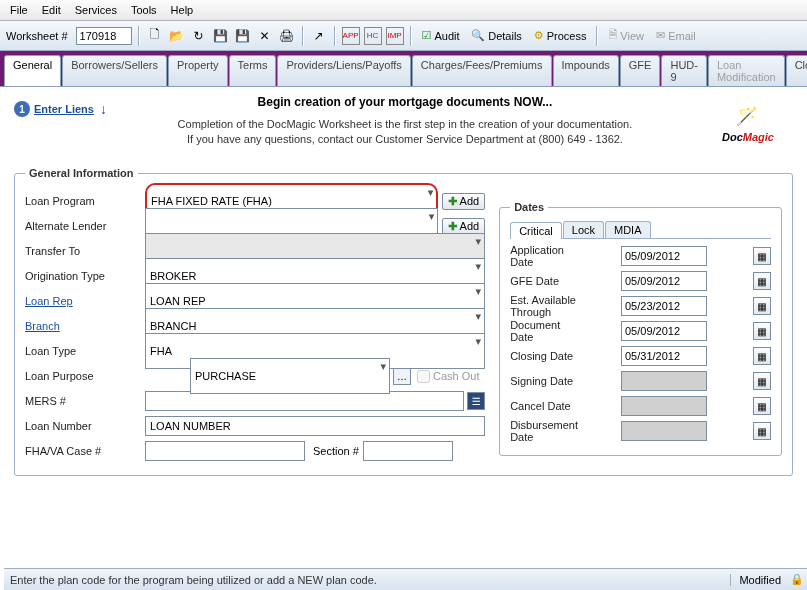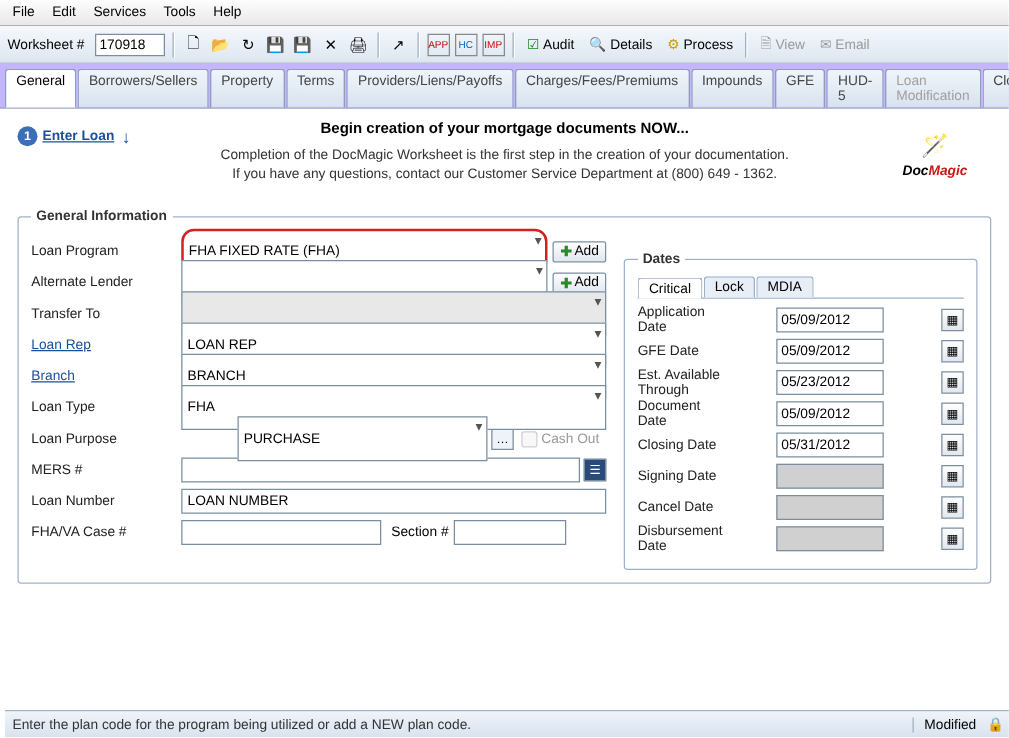--- a/index.html
+++ b/index.html
@@ -6,21 +6,21 @@
 body{background:#fff;width:807px;height:590px;overflow:hidden;position:relative;}
 .menubar{background:linear-gradient(#fdfdfd,#e8e8e8);border-bottom:1px solid #b0b0b0;padding:2px 4px;display:flex;gap:2px;}
 .menubar span{padding:2px 6px;cursor:default;}
 .toolbar{background:linear-gradient(#f5f8fd,#dde6f0);border-bottom:1px solid #a0b0c0;padding:4px 6px;display:flex;align-items:center;gap:4px;}
 .ws-lbl{margin-right:4px;}
 .ws-input{width:56px;height:18px;border:1px solid #7a8ea0;padding:0 3px;background:#fff;}
 .tb-sep{width:2px;height:20px;border-left:1px solid #a0b0c0;border-right:1px solid #fff;margin:0 2px;}
 .tb-ico{width:18px;height:18px;display:inline-flex;align-items:center;justify-content:center;font-size:12px;cursor:pointer;}
 .tb-btn{display:inline-flex;align-items:center;gap:3px;padding:1px 4px;cursor:pointer;}
 .tb-btn.disabled{color:#999;}
-.tabstrip{background:#c4b5fd;padding:4px 4px 0 4px;display:flex;gap:1px;border-bottom:1px solid #8ca0b8;}
+.tabstrip{background:#701a75;padding:4px 4px 0 4px;display:flex;gap:1px;border-bottom:1px solid #8ca0b8;}
 .tab{background:linear-gradient(#f0f5fb,#d8e2ee);border:1px solid #8ca0b8;border-bottom:none;padding:3px 8px;border-radius:3px 3px 0 0;cursor:pointer;color:#444;}
 .tab.active{background:#fff;font-weight:normal;color:#000;}
 .tab.dis{color:#a0a0a0;}
 .content{background:#fff;padding:8px 14px 4px 14px;height:489px;position:relative;}
 .hdr-row{display:flex;align-items:flex-start;}
 .enter-data{display:flex;align-items:center;gap:4px;margin-top:6px;}
 .circ{width:16px;height:16px;border-radius:50%;background:#3a6fb7;color:#fff;display:inline-flex;align-items:center;justify-content:center;font-weight:bold;font-size:10px;}
 .enter-link{color:#1a4f9c;text-decoration:underline;font-weight:bold;}
 .arrow-dn{color:#1a4f9c;font-size:14px;margin-left:2px;}
 .hdr-txt{flex:1;text-align:center;padding:0 8px;}
@@ -117,30 +117,30 @@
 
 <div class="tabstrip">
   <div class="tab active">General</div>
   <div class="tab">Borrowers/Sellers</div>
   <div class="tab">Property</div>
   <div class="tab">Terms</div>
   <div class="tab">Providers/Liens/Payoffs</div>
   <div class="tab">Charges/Fees/Premiums</div>
   <div class="tab">Impounds</div>
   <div class="tab">GFE</div>
-  <div class="tab">HUD-5</div>
+  <div class="tab">HUD-9</div>
   <div class="tab dis">Loan Modification</div>
   <div class="tab">Closing</div>
 </div>
 
 <div class="content">
   <div class="hdr-row">
     <div class="enter-data">
       <span class="circ">1</span>
-      <span class="enter-link">Enter Loan</span>
+      <span class="enter-link">Enter Liens</span>
       <span class="arrow-dn">↓</span>
     </div>
     <div class="hdr-txt">
       <h3>Begin creation of your mortgage documents NOW...</h3>
       <p>Completion of the DocMagic Worksheet is the first step in the creation of your documentation.</p>
       <p>If you have any questions, contact our Customer Service Department at (800) 649 - 1362.</p>
     </div>
     <div class="logo">
       <div>
         <div style="text-align:center;font-size:18px;">🪄</div>
@@ -170,20 +170,26 @@
             </div>
           <span class="add-btn">
               <span class="add-ico">✚</span>
               <span>Add</span>
             </span>
         </div>
         <div class="row">
           <span class="lbl">Transfer To</span>
           <div class="combo ro">
               <span></span>
+            </div>
+        </div>
+        <div class="row">
+          <span class="lbl">Origination Type</span>
+          <div class="combo">
+              <span>BROKER</span>
             </div>
         </div>
         <div class="row">
           <span class="lbl link">Loan Rep</span>
           <div class="combo">
               <span>LOAN REP</span>
             </div>
         </div>
         <div class="row">
           <span class="lbl link">Branch</span>

